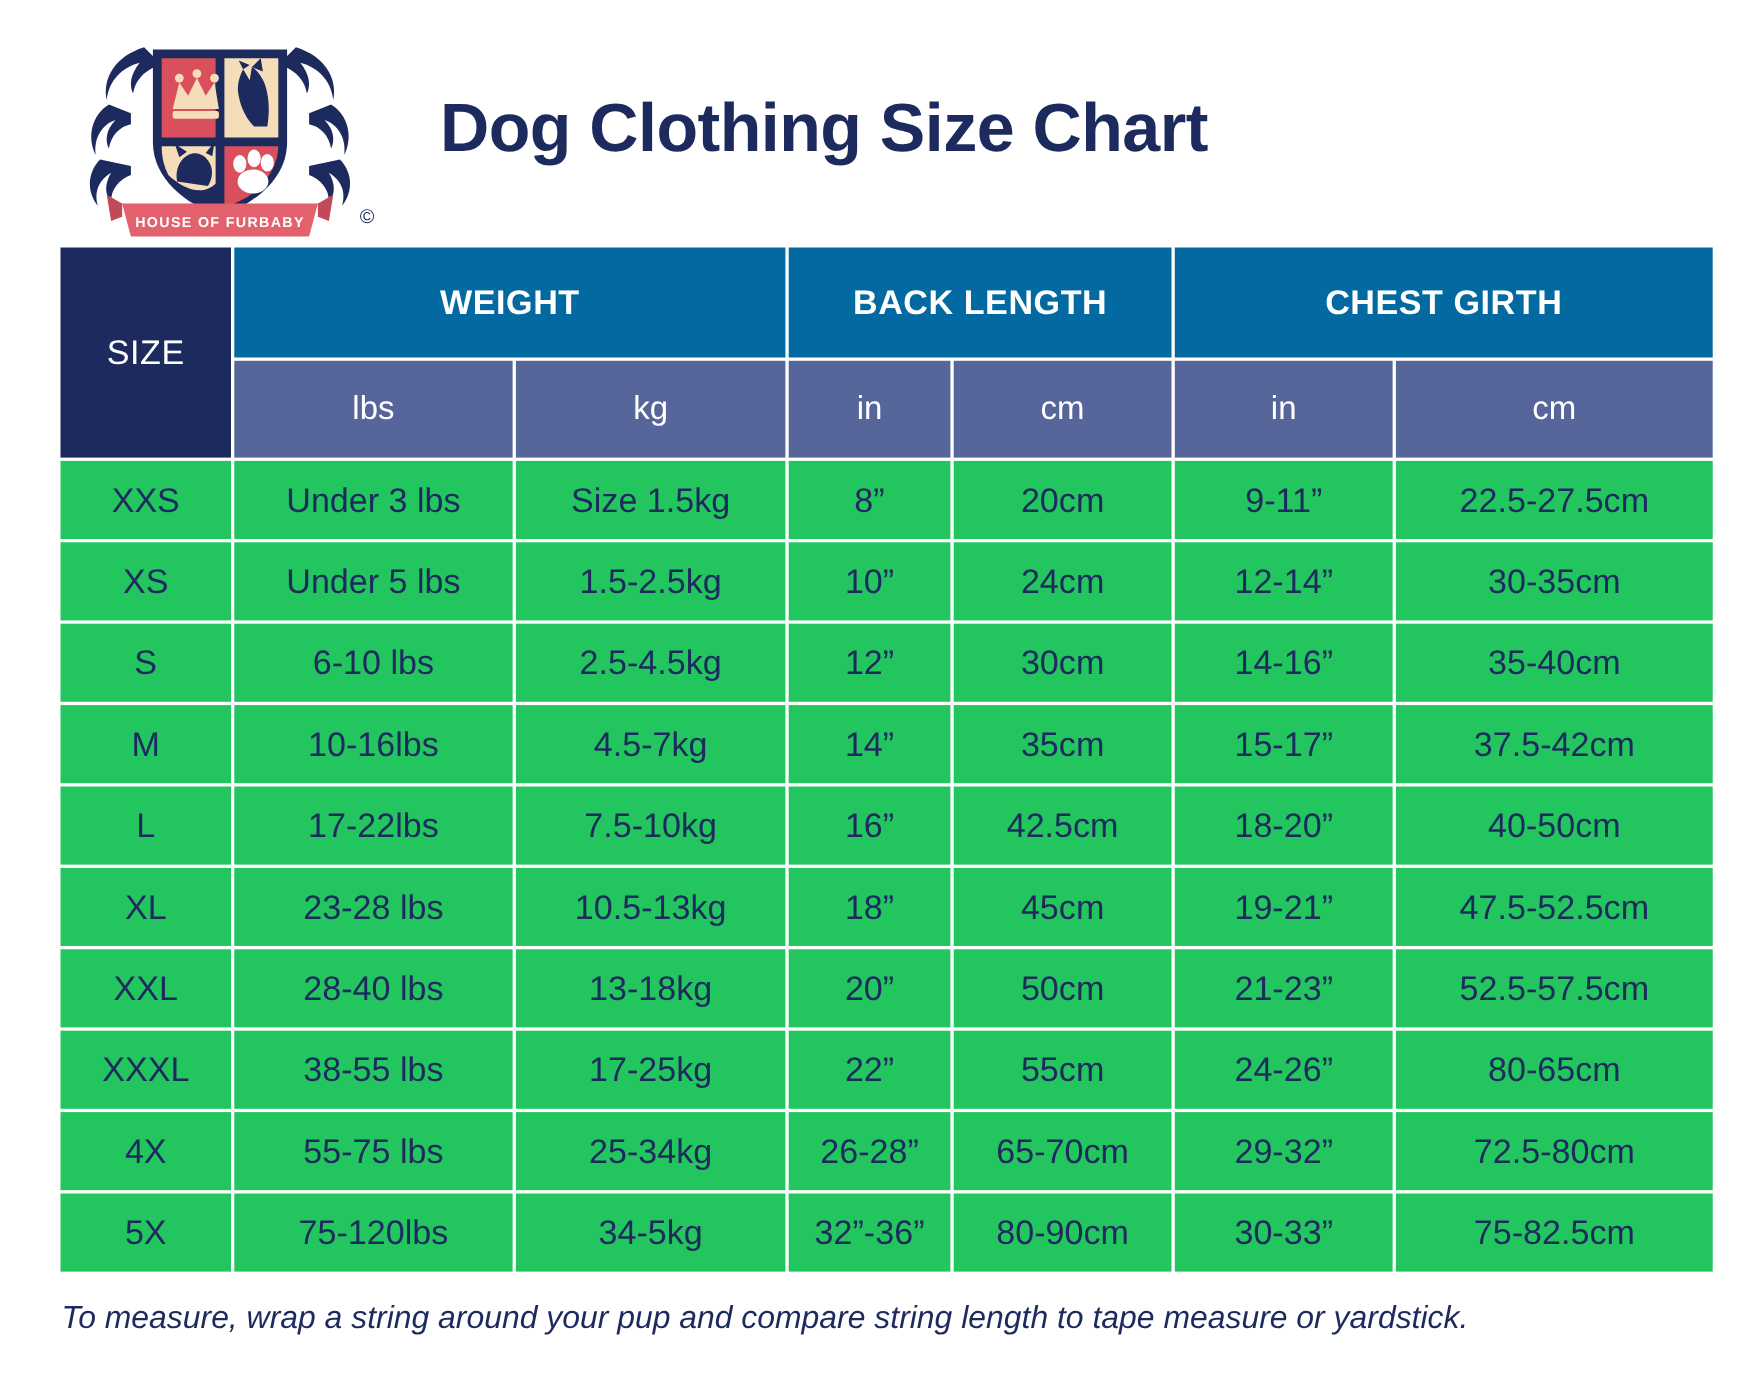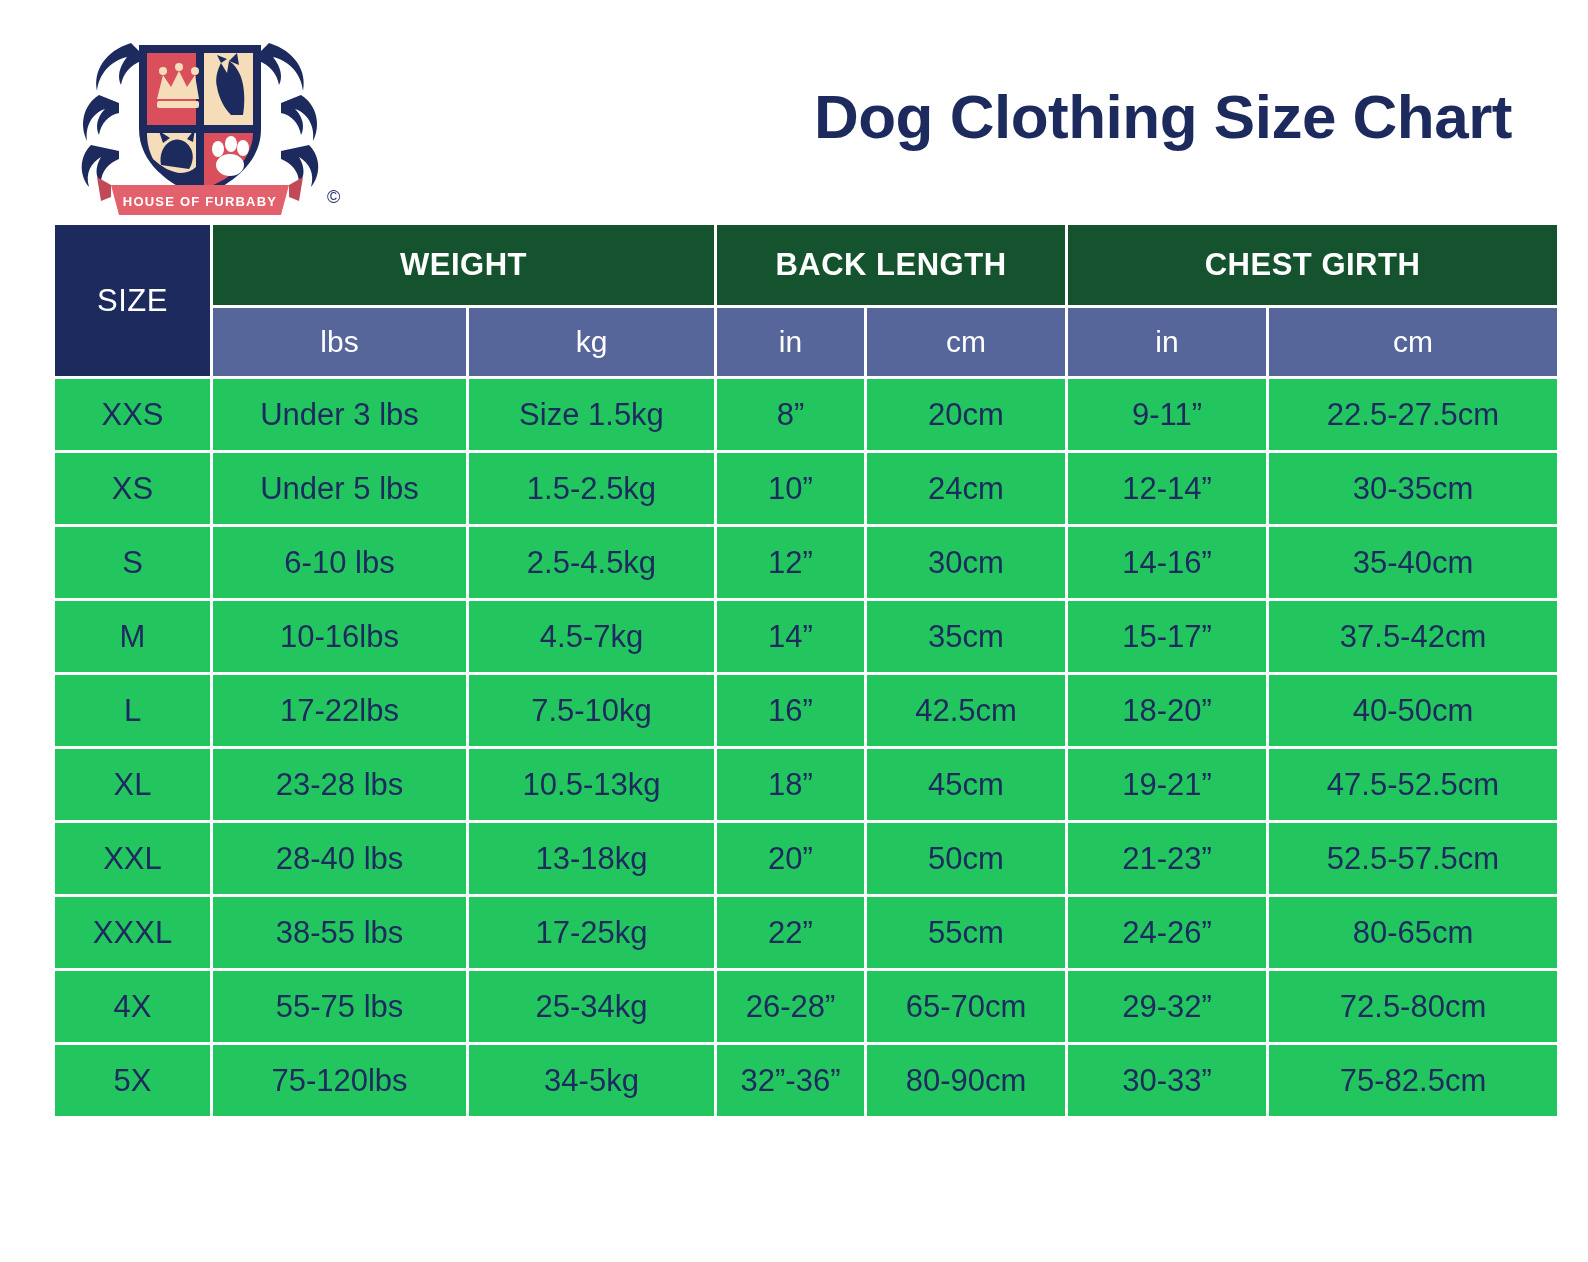--- a/index.html
+++ b/index.html
@@ -36,22 +36,22 @@
     justify-content: center;
     flex: 0 0 400px;
   }
   .crest {
     position: relative;
     width: 330px;
     height: 200px;
   }
   .title-block {
     flex: 1 1 auto;
-    text-align: right;
-    padding-right: 76px;
+    text-align: left;
+    padding-right: 118px;
   }
   .main-title {
     font-size: 62px;
     font-weight: bold;
     letter-spacing: -0.5px;
     line-height: 1.05;
     color: #1d2a5e;
     margin: 0;
   }
   .subtitle {
@@ -74,40 +74,40 @@
     width: 1484px;
     table-layout: fixed;
   }
   table.size-chart th,
   table.size-chart td {
     text-align: center;
     vertical-align: middle;
     padding: 0;
   }
   .hdr-top {
-    background: #14532d;
+    background: #0369a1;
     color: #ffffff;
     font-size: 31px;
     font-weight: bold;
     letter-spacing: 0.5px;
-    height: 80px;
+    height: 100px;
   }
   .hdr-size {
     background: #1d2a5e;
     color: #ffffff;
     font-size: 31px;
     font-weight: normal;
     letter-spacing: 0.5px;
   }
   .hdr-sub {
     background: #56659a;
     color: #ffffff;
     font-size: 30px;
     font-weight: normal;
-    height: 68px;
+    height: 88px;
   }
   td.cell {
     height: 71px;
     font-size: 31px;
     color: #1d2a5e;
   }
   tr.row-a td.cell { background: #22c55e; }
   tr.row-b td.cell { background: #22c55e; }
 
   
@@ -314,14 +314,15 @@
           <td class="cell">34-5kg</td>
           <td class="cell">32”-36”</td>
           <td class="cell">80-90cm</td>
           <td class="cell">30-33”</td>
           <td class="cell">75-82.5cm</td>
         </tr>
       </tbody>
     </table>
   </div>
 
+  <div class="footnote">To measure, wrap a string around your pup and  compare string length to tape measure or yardstick.</div>
 
 </div>
 
 </body></html>

